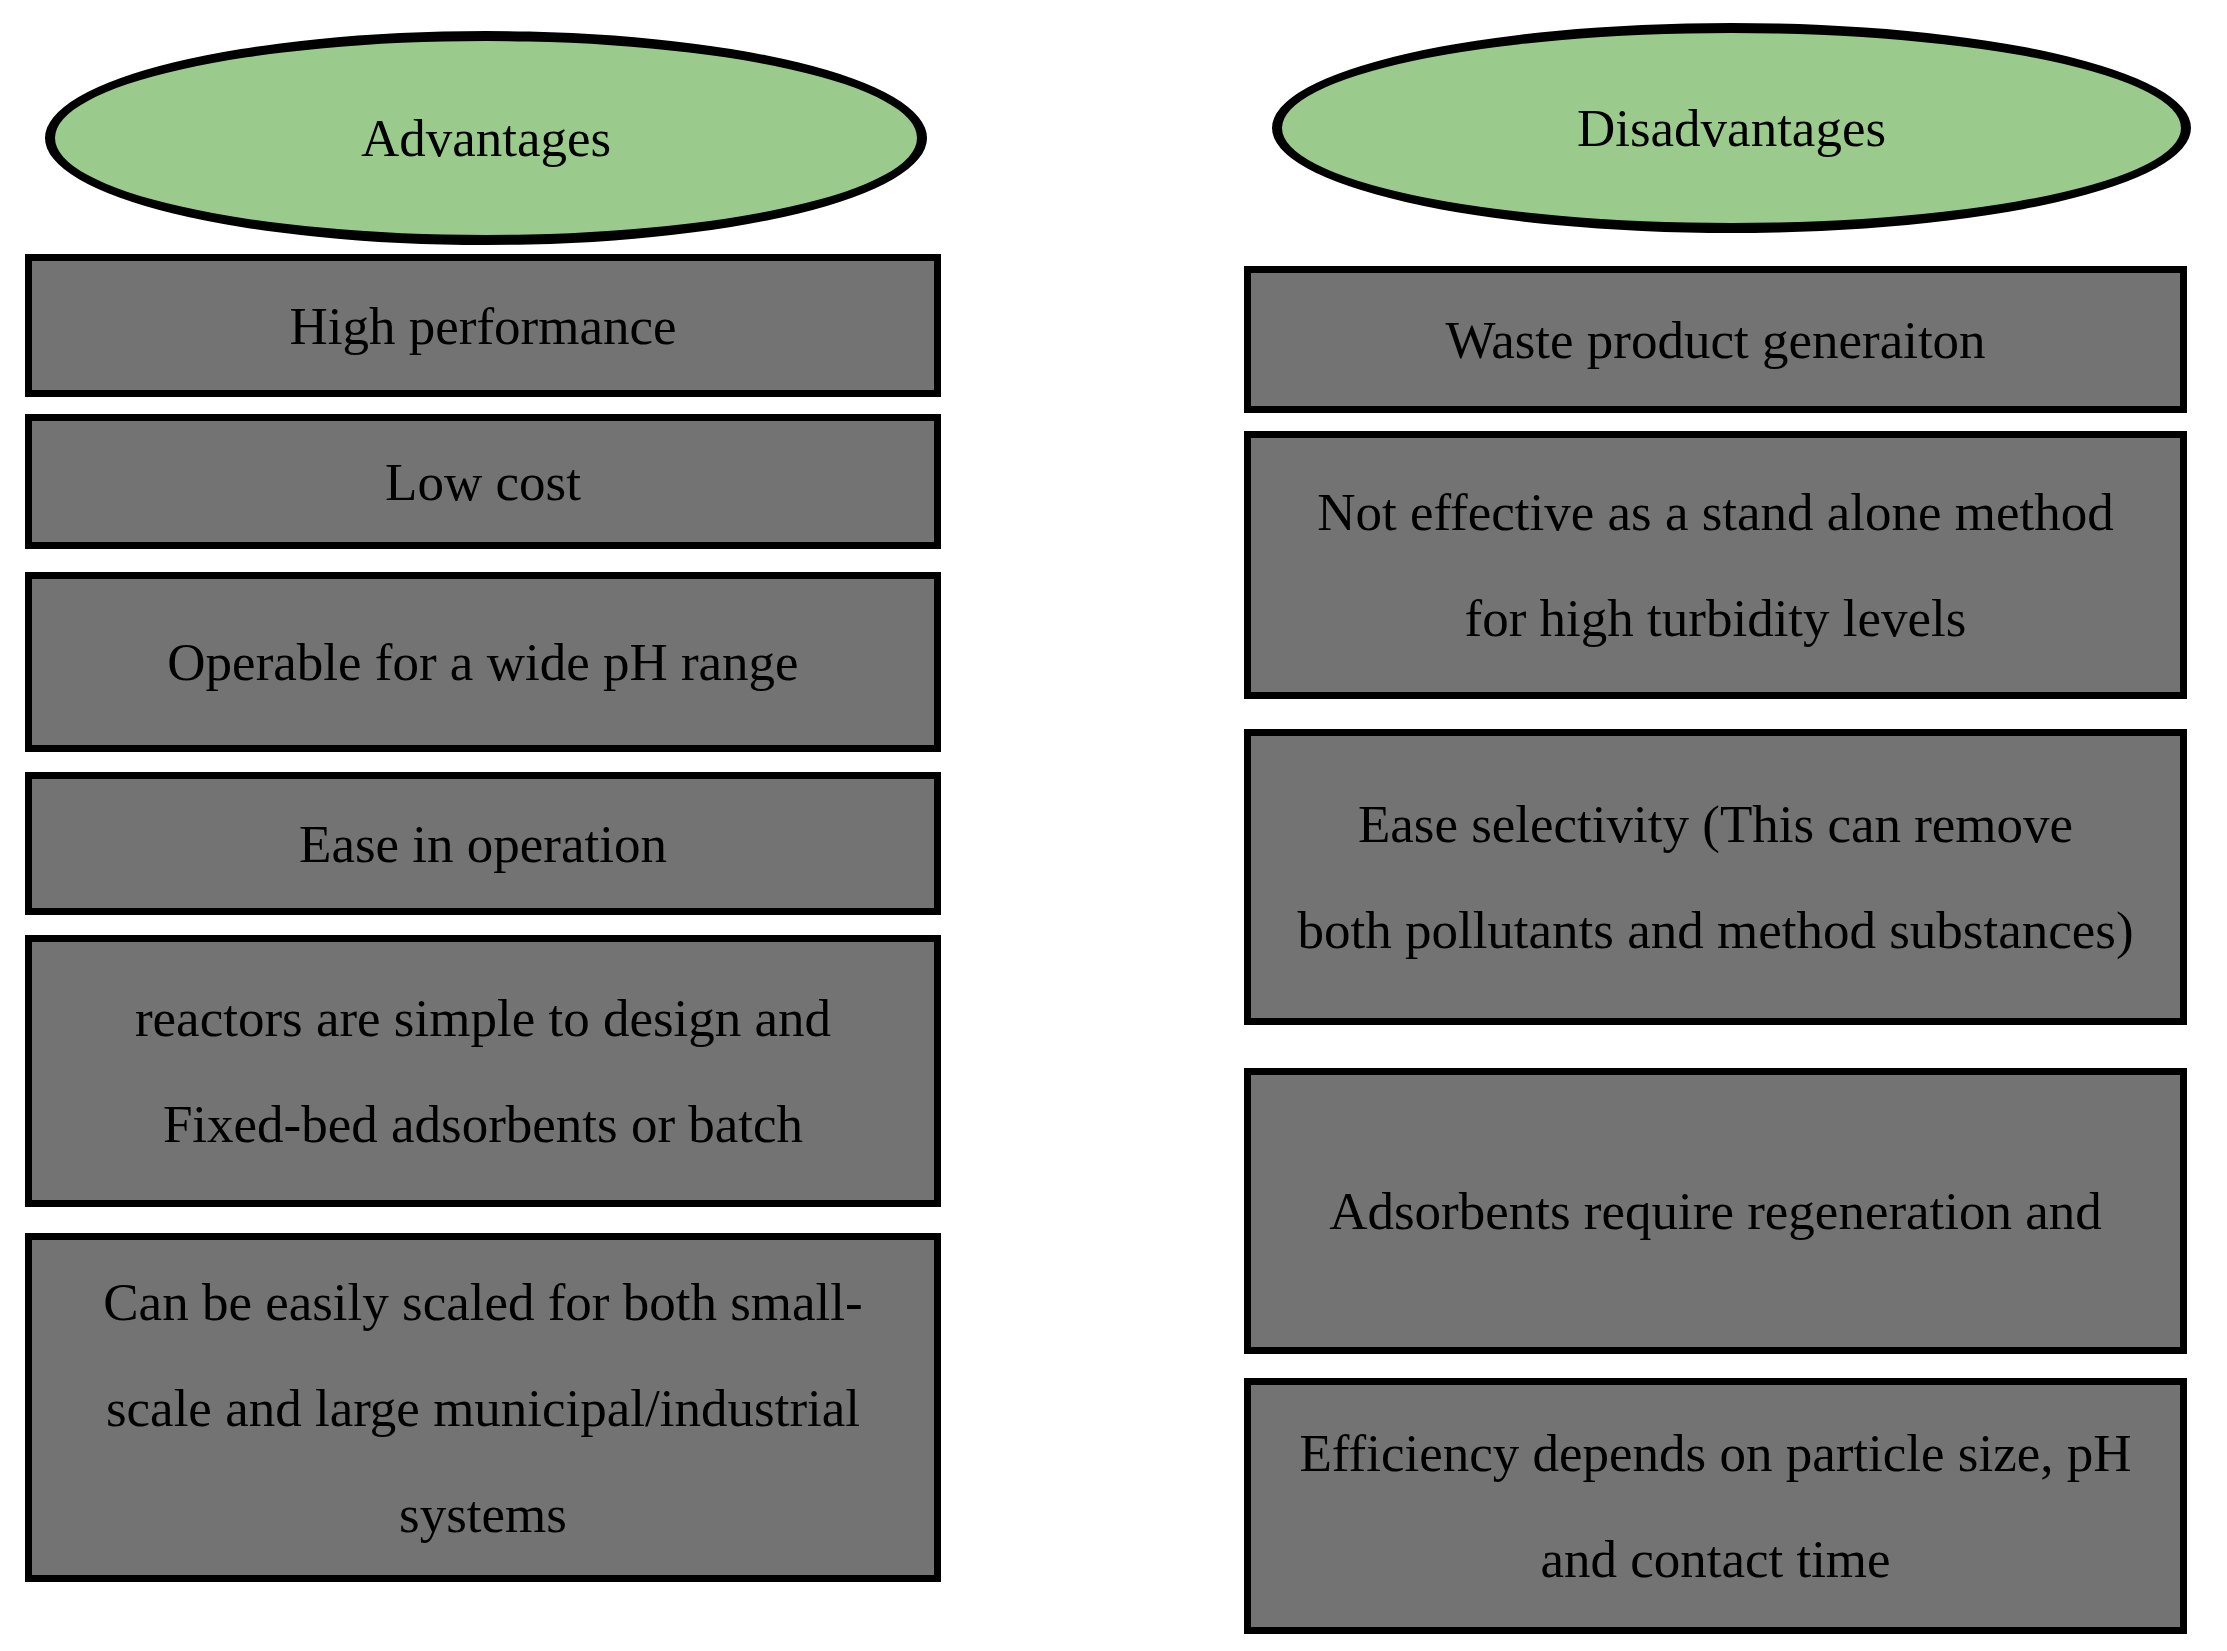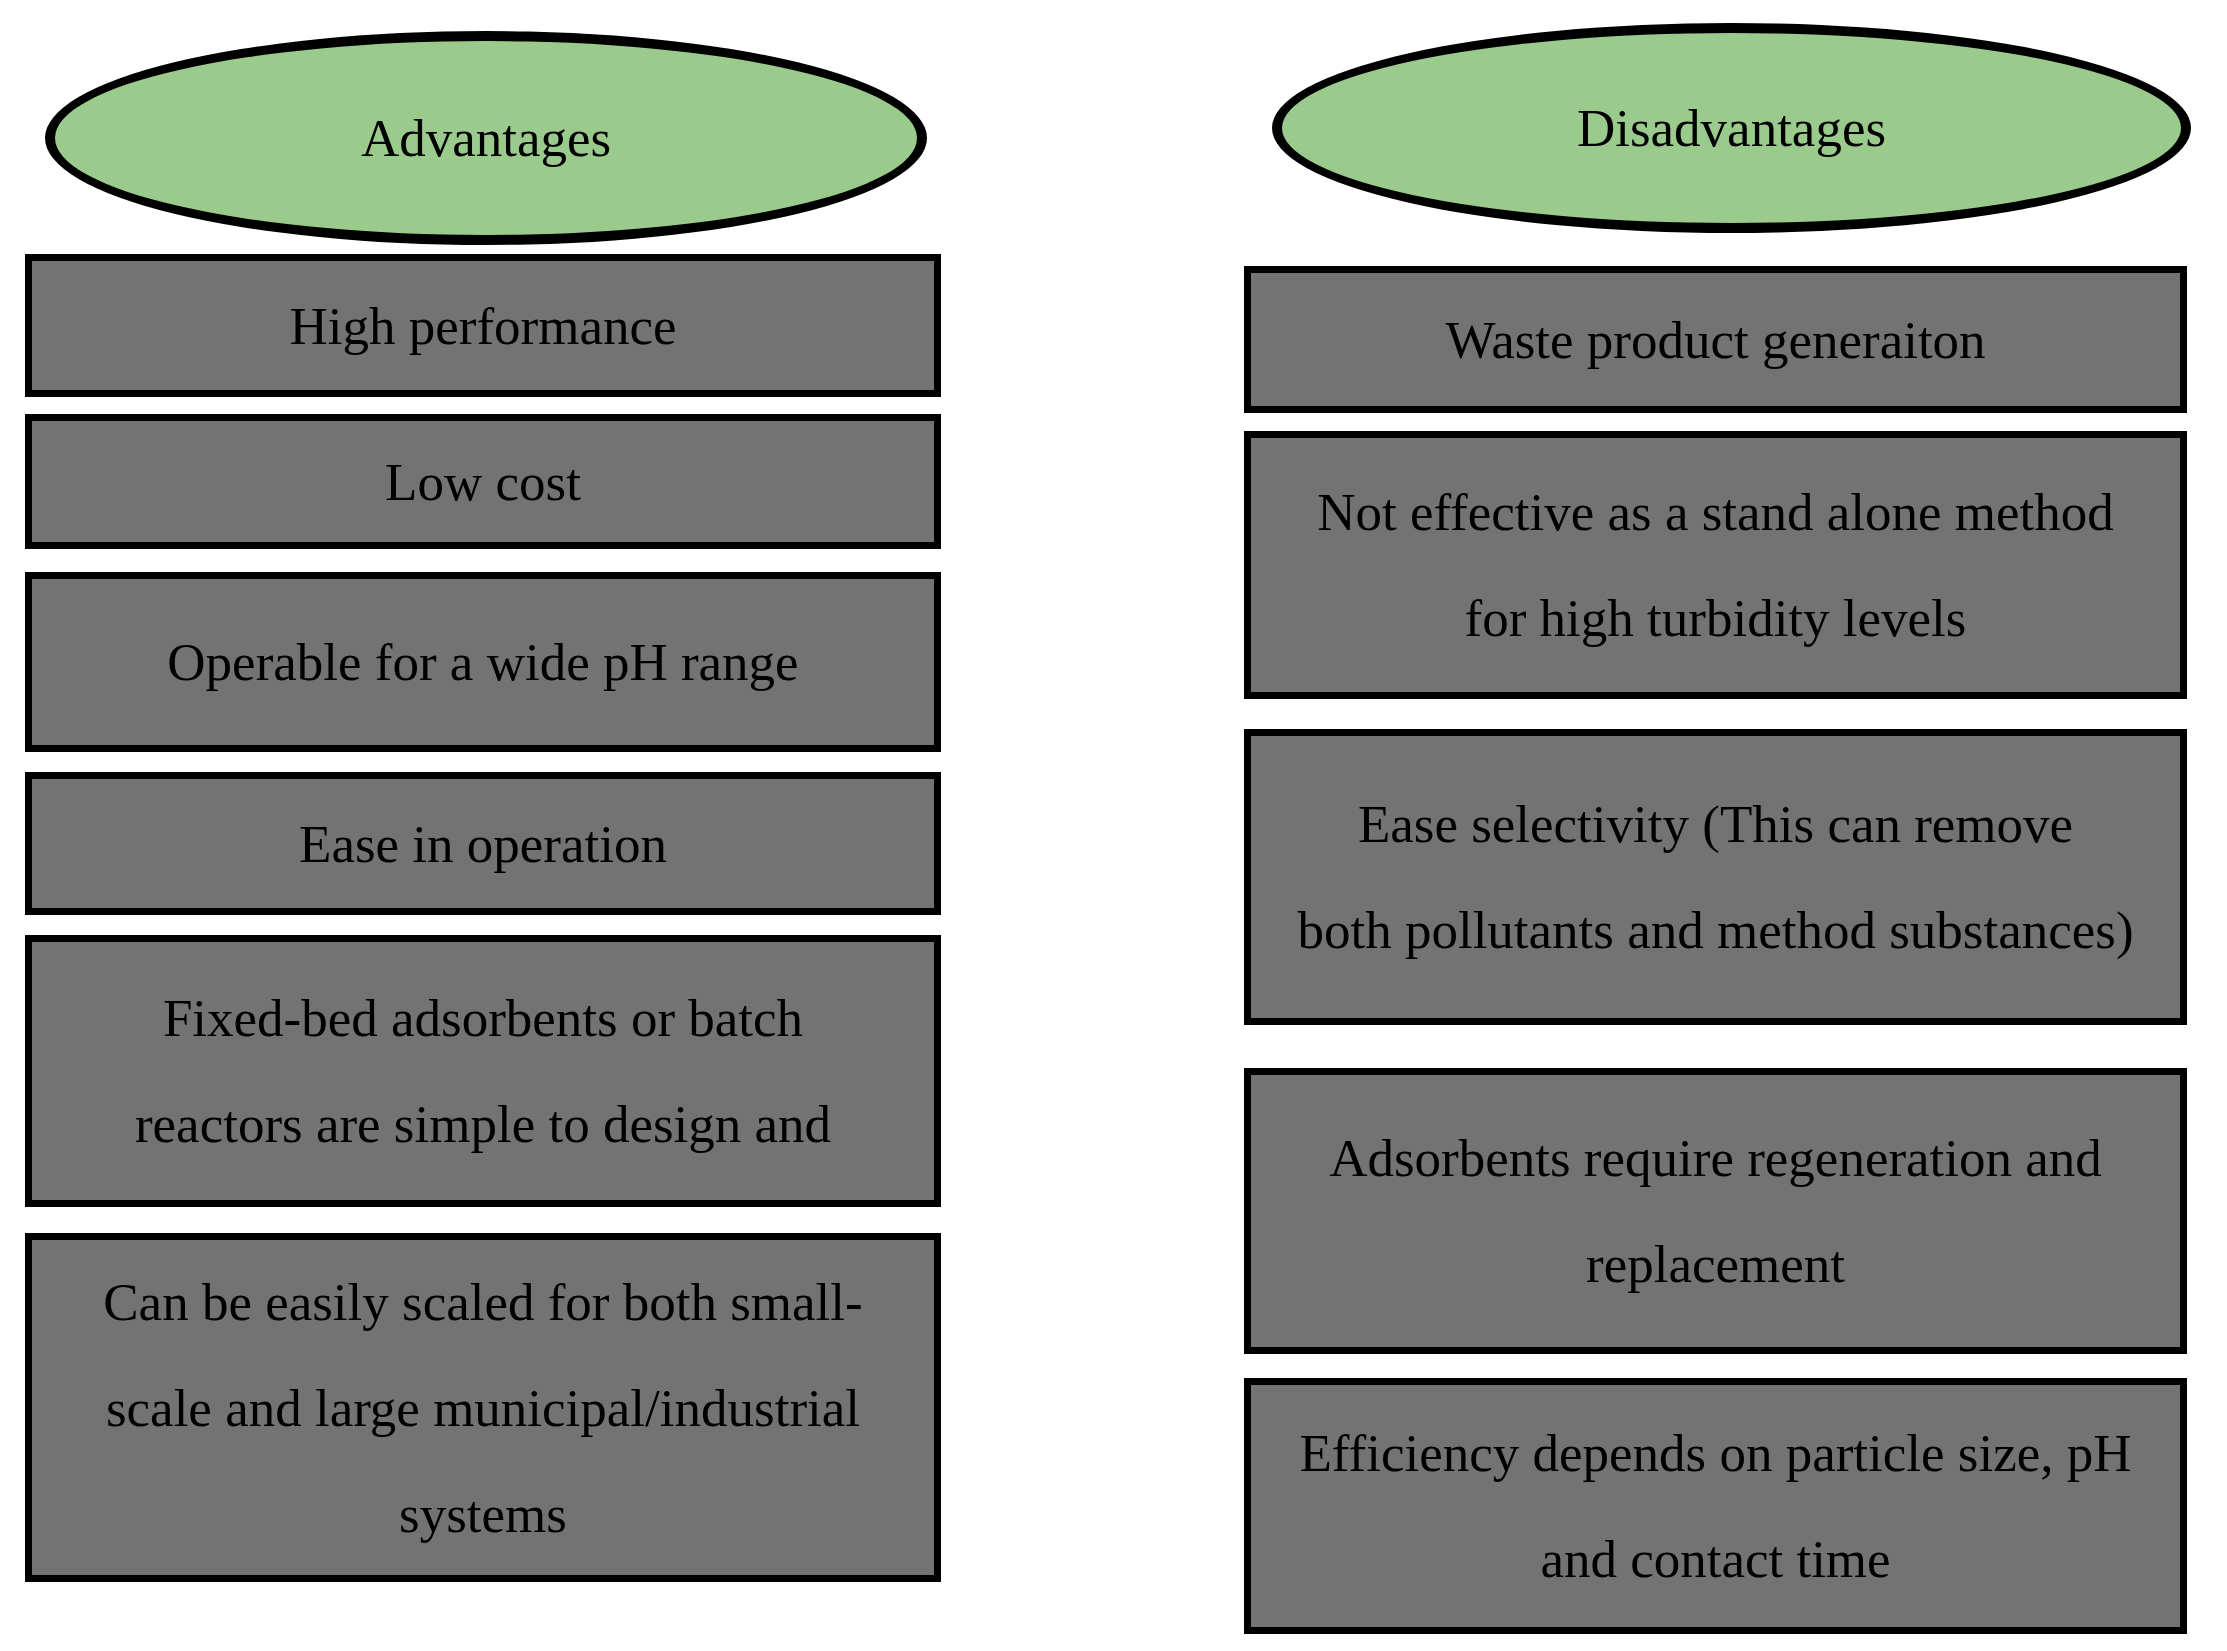--- a/index.html
+++ b/index.html
@@ -66,22 +66,22 @@
 
   <div class="shape box" style="left:25px; top:572px; width:916px; height:180px;">
     <div class="line">Operable for a wide pH range</div>
   </div>
 
   <div class="shape box" style="left:25px; top:772px; width:916px; height:143px;">
     <div class="line">Ease in operation</div>
   </div>
 
   <div class="shape box" style="left:25px; top:935px; width:916px; height:272px;">
+    <div class="line">reactors are simple to design and</div>
     <div class="line">Fixed-bed adsorbents or batch</div>
-    <div class="line">reactors are simple to design and</div>
   </div>
 
   <div class="shape box" style="left:25px; top:1233px; width:916px; height:349px;">
     <div class="line">Can be easily scaled for both small-</div>
     <div class="line">scale and large municipal/industrial</div>
     <div class="line">systems</div>
   </div>
 
   <div class="shape box" style="left:1244px; top:266px; width:943px; height:147px;">
     <div class="line">Waste product generaiton</div>
@@ -96,21 +96,20 @@
     <div class="line">for high turbidity levels</div>
   </div>
 
   <div class="shape box" style="left:1244px; top:729px; width:943px; height:296px;">
     <div class="line">Ease selectivity (This can remove</div>
     <div class="line">both pollutants and method substances)</div>
   </div>
 
   <div class="shape box" style="left:1244px; top:1068px; width:943px; height:286px;">
     <div class="line">Adsorbents require regeneration and</div>
-    <div class="line">replacement</div>
   </div>
 
   <div class="shape box" style="left:1244px; top:1378px; width:943px; height:256px;">
     <div class="line">Efficiency depends on particle size, pH</div>
     <div class="line">and contact time</div>
   </div>
 
 </div>
 
 

